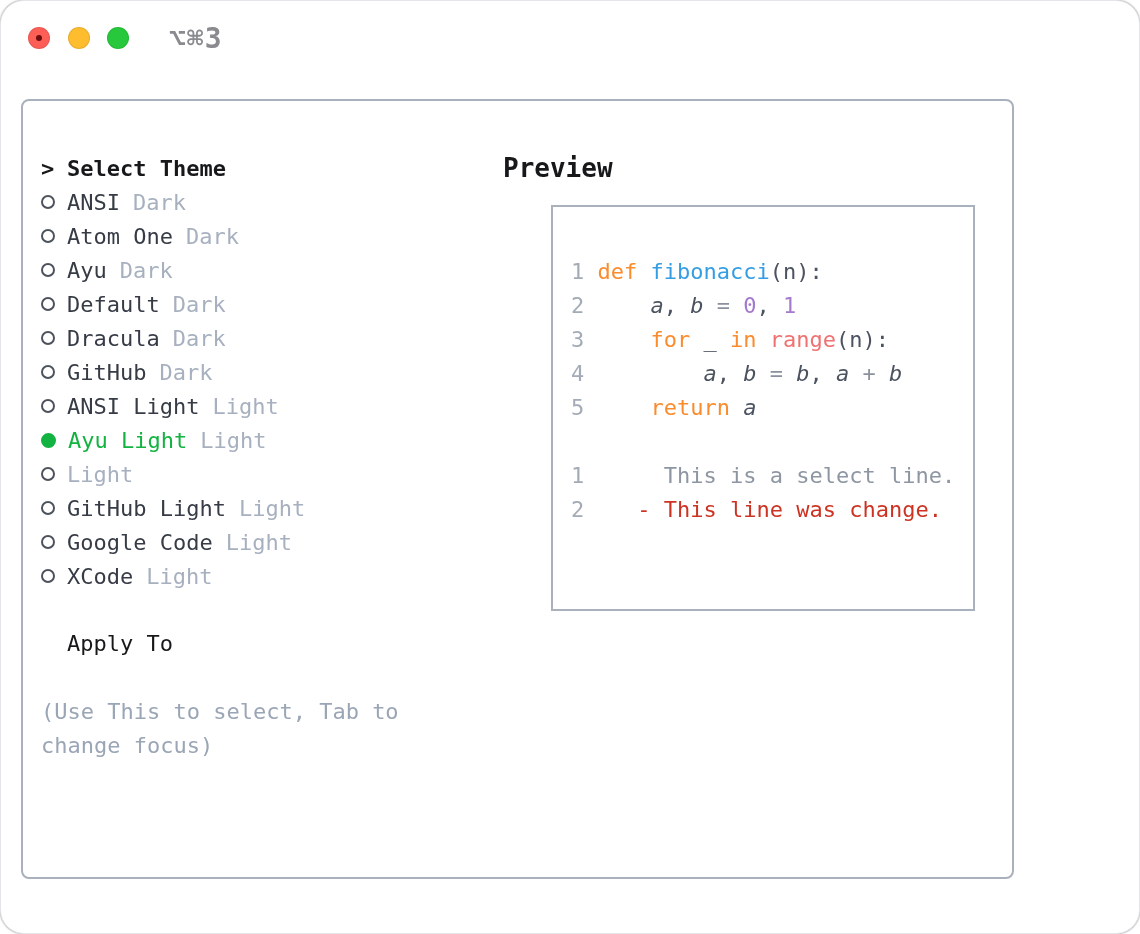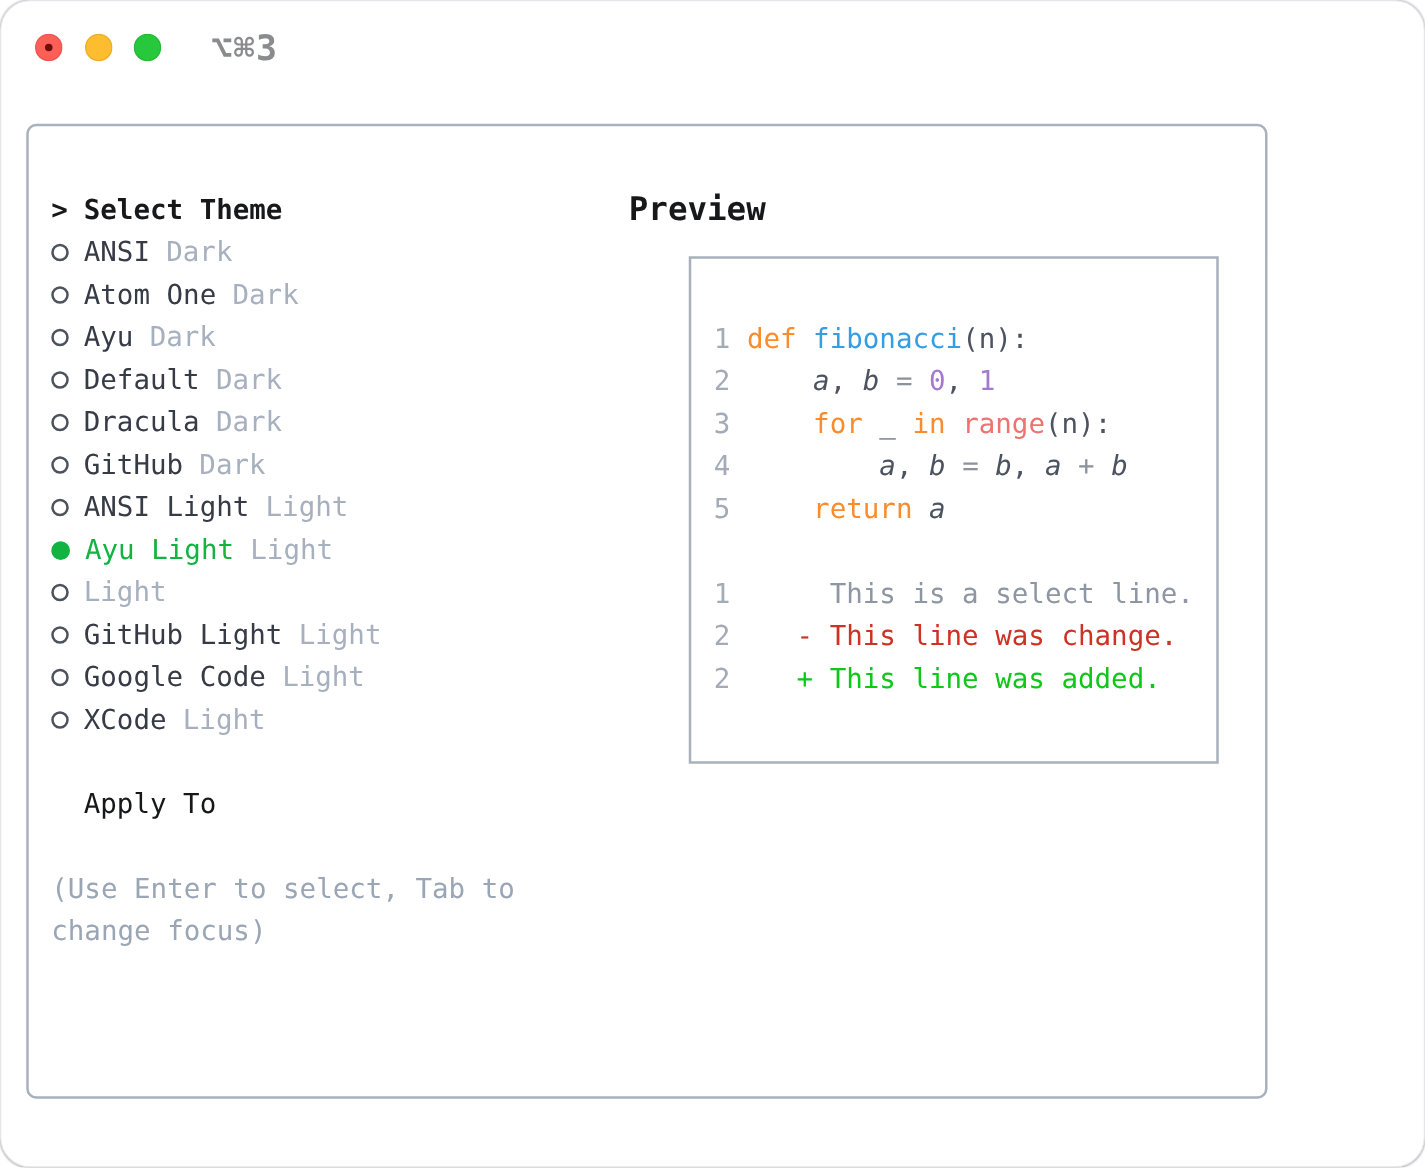--- a/index.html
+++ b/index.html
@@ -83,34 +83,33 @@
           <div class="row"><span class="radio"></span><span class="name">Google Code</span><span class="variant">Light</span></div>
           <div class="row"><span class="radio"></span><span class="name">XCode</span><span class="variant">Light</span></div>
         </div>
 
       <div class="spacer"></div>
 
       <div class="apply-hdr">Apply To</div>
 
       <div class="spacer"></div>
 
-      <div class="hint">(Use Enter to select, Tab to</div>
+      <div class="hint">(Use This to select, Tab to</div>
       <div class="hint">change focus)</div>
     </div>
 
     <div class="preview-hdr">Preview</div>
 
     <div class="preview-box">
       <div id="preview-lines">
           <div class="code-line"><span class="tok-linenum">1 </span><span class="tok-keyword">def </span><span class="tok-function">fibonacci</span><span class="tok-code">(n):</span></div>
           <div class="code-line"><span class="tok-linenum">2</span><span class="tok-code">     </span><span class="tok-variable">a</span><span class="tok-code">, </span><span class="tok-variable">b</span><span class="tok-code"> </span><span class="tok-operator">=</span><span class="tok-code"> </span><span class="tok-number">0</span><span class="tok-code">, </span><span class="tok-number">1</span></div>
           <div class="code-line"><span class="tok-linenum">3</span><span class="tok-code">     </span><span class="tok-keyword">for</span><span class="tok-code"> _ </span><span class="tok-keyword">in</span><span class="tok-code"> </span><span class="tok-builtin">range</span><span class="tok-code">(n):</span></div>
           <div class="code-line"><span class="tok-linenum">4</span><span class="tok-code">         </span><span class="tok-variable">a</span><span class="tok-code">, </span><span class="tok-variable">b</span><span class="tok-code"> </span><span class="tok-operator">=</span><span class="tok-code"> </span><span class="tok-variable">b</span><span class="tok-code">, </span><span class="tok-variable">a</span><span class="tok-code"> </span><span class="tok-operator">+</span><span class="tok-code"> </span><span class="tok-variable">b</span></div>
           <div class="code-line"><span class="tok-linenum">5</span><span class="tok-code">     </span><span class="tok-keyword">return</span><span class="tok-code"> </span><span class="tok-variable">a</span></div>
           <div class="code-line"></div>
           <div class="code-line"><span class="tok-linenum">1</span><span class="tok-code">      </span><span class="tok-context">This is a select line.</span></div>
           <div class="code-line"><span class="tok-linenum">2</span><span class="tok-code">    </span><span class="tok-deleted">- This line was change.</span></div>
-          <div class="code-line"><span class="tok-linenum">2</span><span class="tok-code">    </span><span class="tok-added">+ This line was added.</span></div>
         </div>
     </div>
 
   </div>
 </div>
 
 </body></html>

